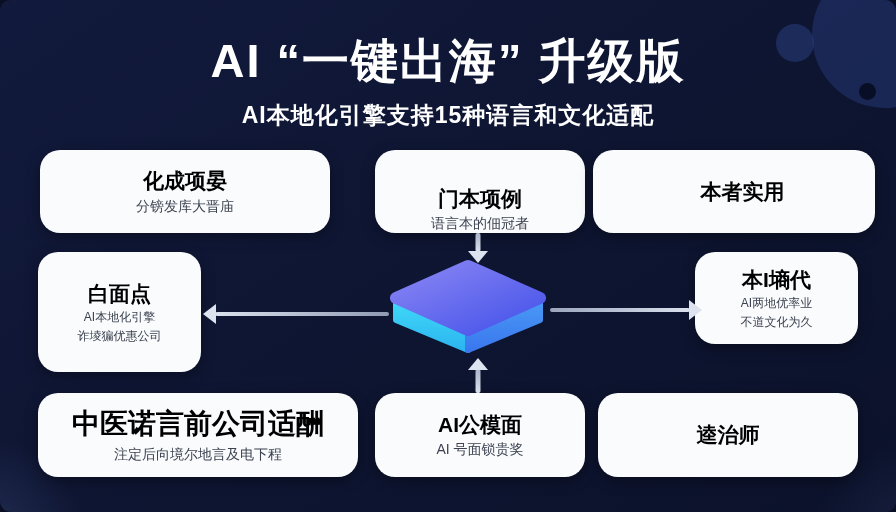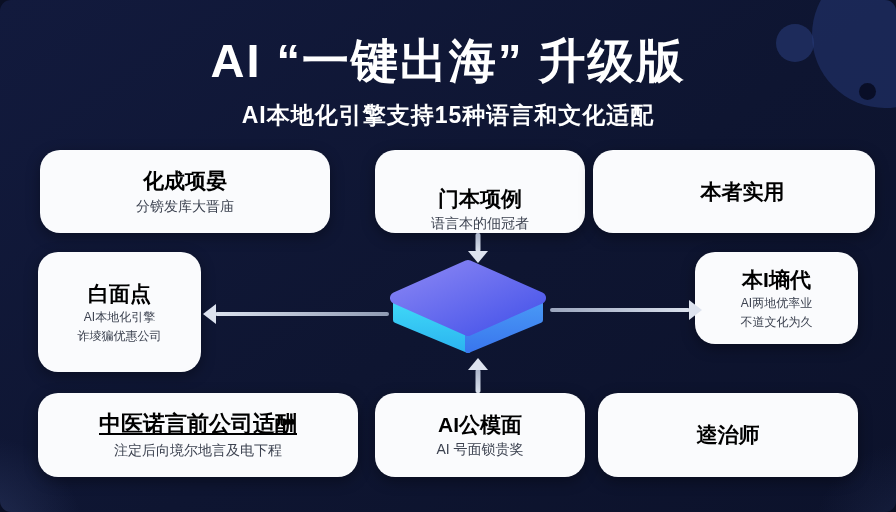--- a/index.html
+++ b/index.html
@@ -33,21 +33,21 @@
 
   .box-tl{left:40px;top:150px;width:290px;height:83px;}
   .box-tc{left:375px;top:150px;width:210px;height:83px;justify-content:flex-end;}
   .box-tr{left:593px;top:150px;width:265px;height:83px;padding-left:17px;}
   .box-ml{left:38px;top:252px;width:163px;height:120px;}
   .box-mr{left:695px;top:252px;width:163px;height:92px;}
   .box-bl{left:38px;top:393px;width:320px;height:84px;}
   .box-bc{left:375px;top:393px;width:210px;height:84px;}
   .box-br{left:598px;top:393px;width:260px;height:84px;}
   .box-ml .card-line,.box-mr .card-line{font-size:12px;}
-  .box-bl .card-title{font-size:22px;text-decoration:underline;}
+  .box-bl .card-title{font-size:28px;}
 
   .cube{position:absolute;left:386px;top:258px;width:164px;height:102px;}
 
   .arrow{position:absolute;}
   .stem-v{position:absolute;left:50%;transform:translateX(-50%);width:5px;
     background:linear-gradient(#aab4c9,#dbe2ee);border-radius:2px;}
   .stem-h{position:absolute;top:50%;transform:translateY(-50%);height:4px;
     background:linear-gradient(90deg,#9aa5bd,#dbe2ee);border-radius:2px;}
   .head{position:absolute;width:0;height:0;}
 

